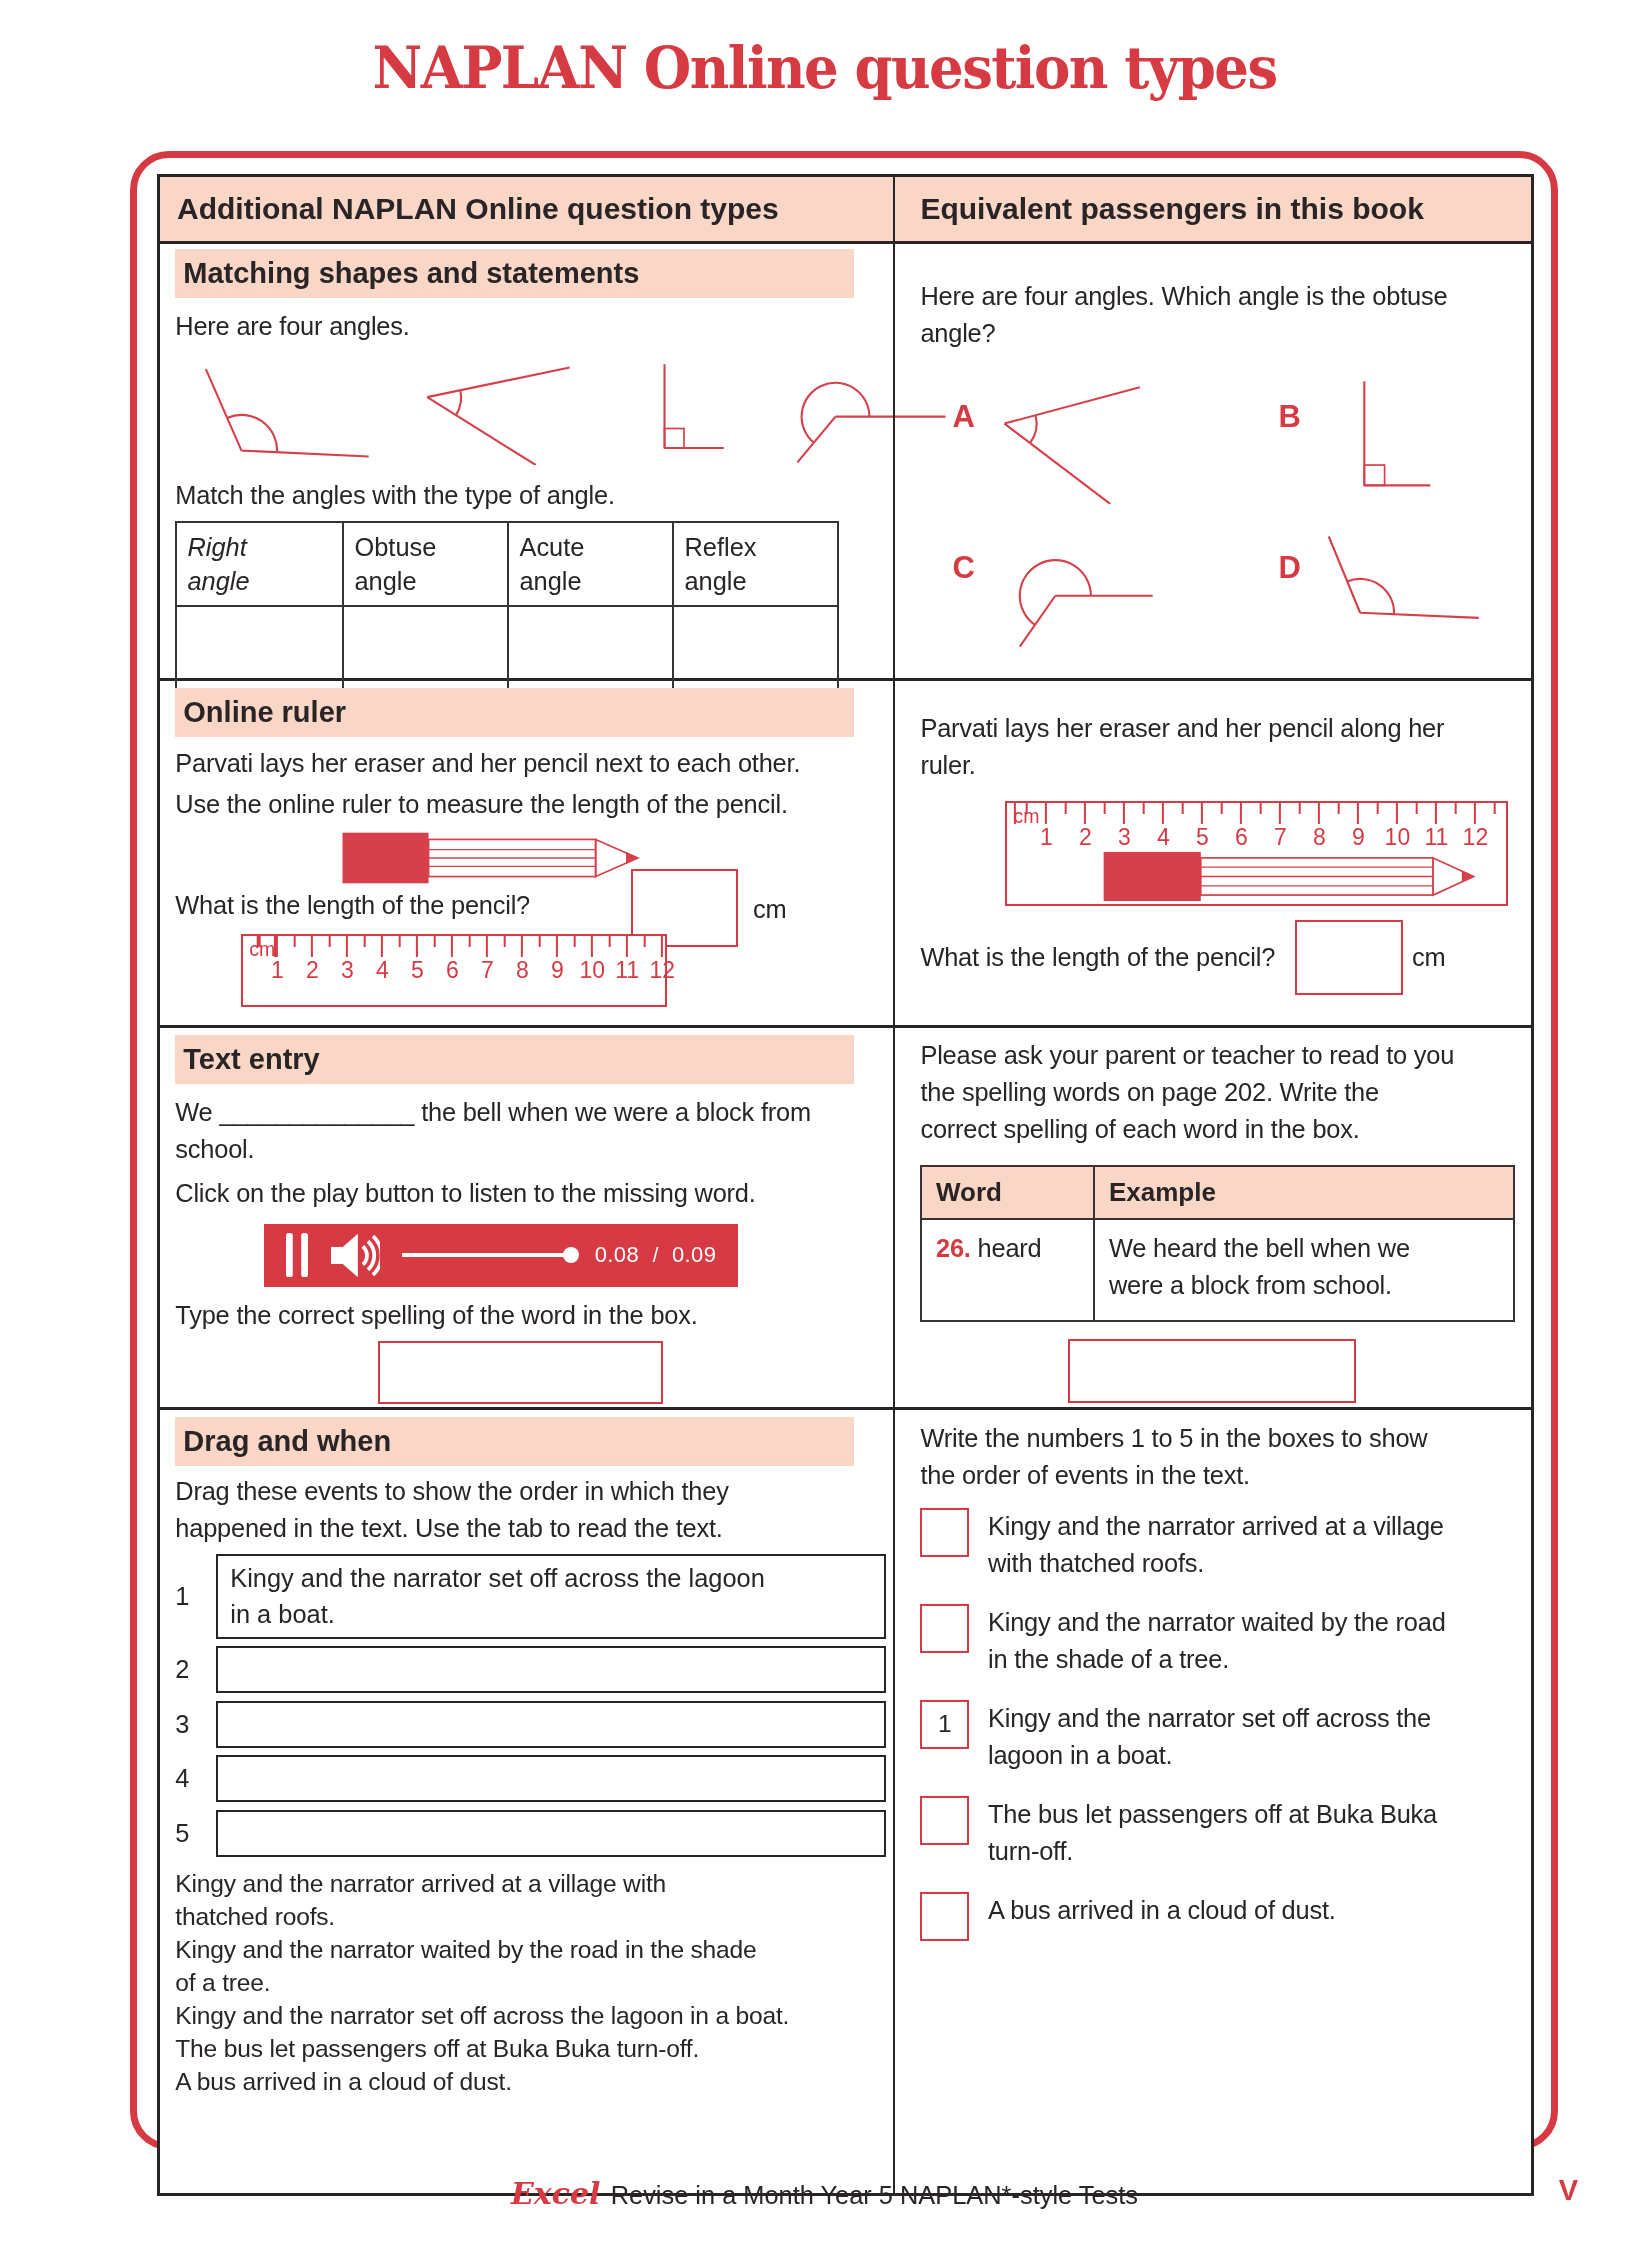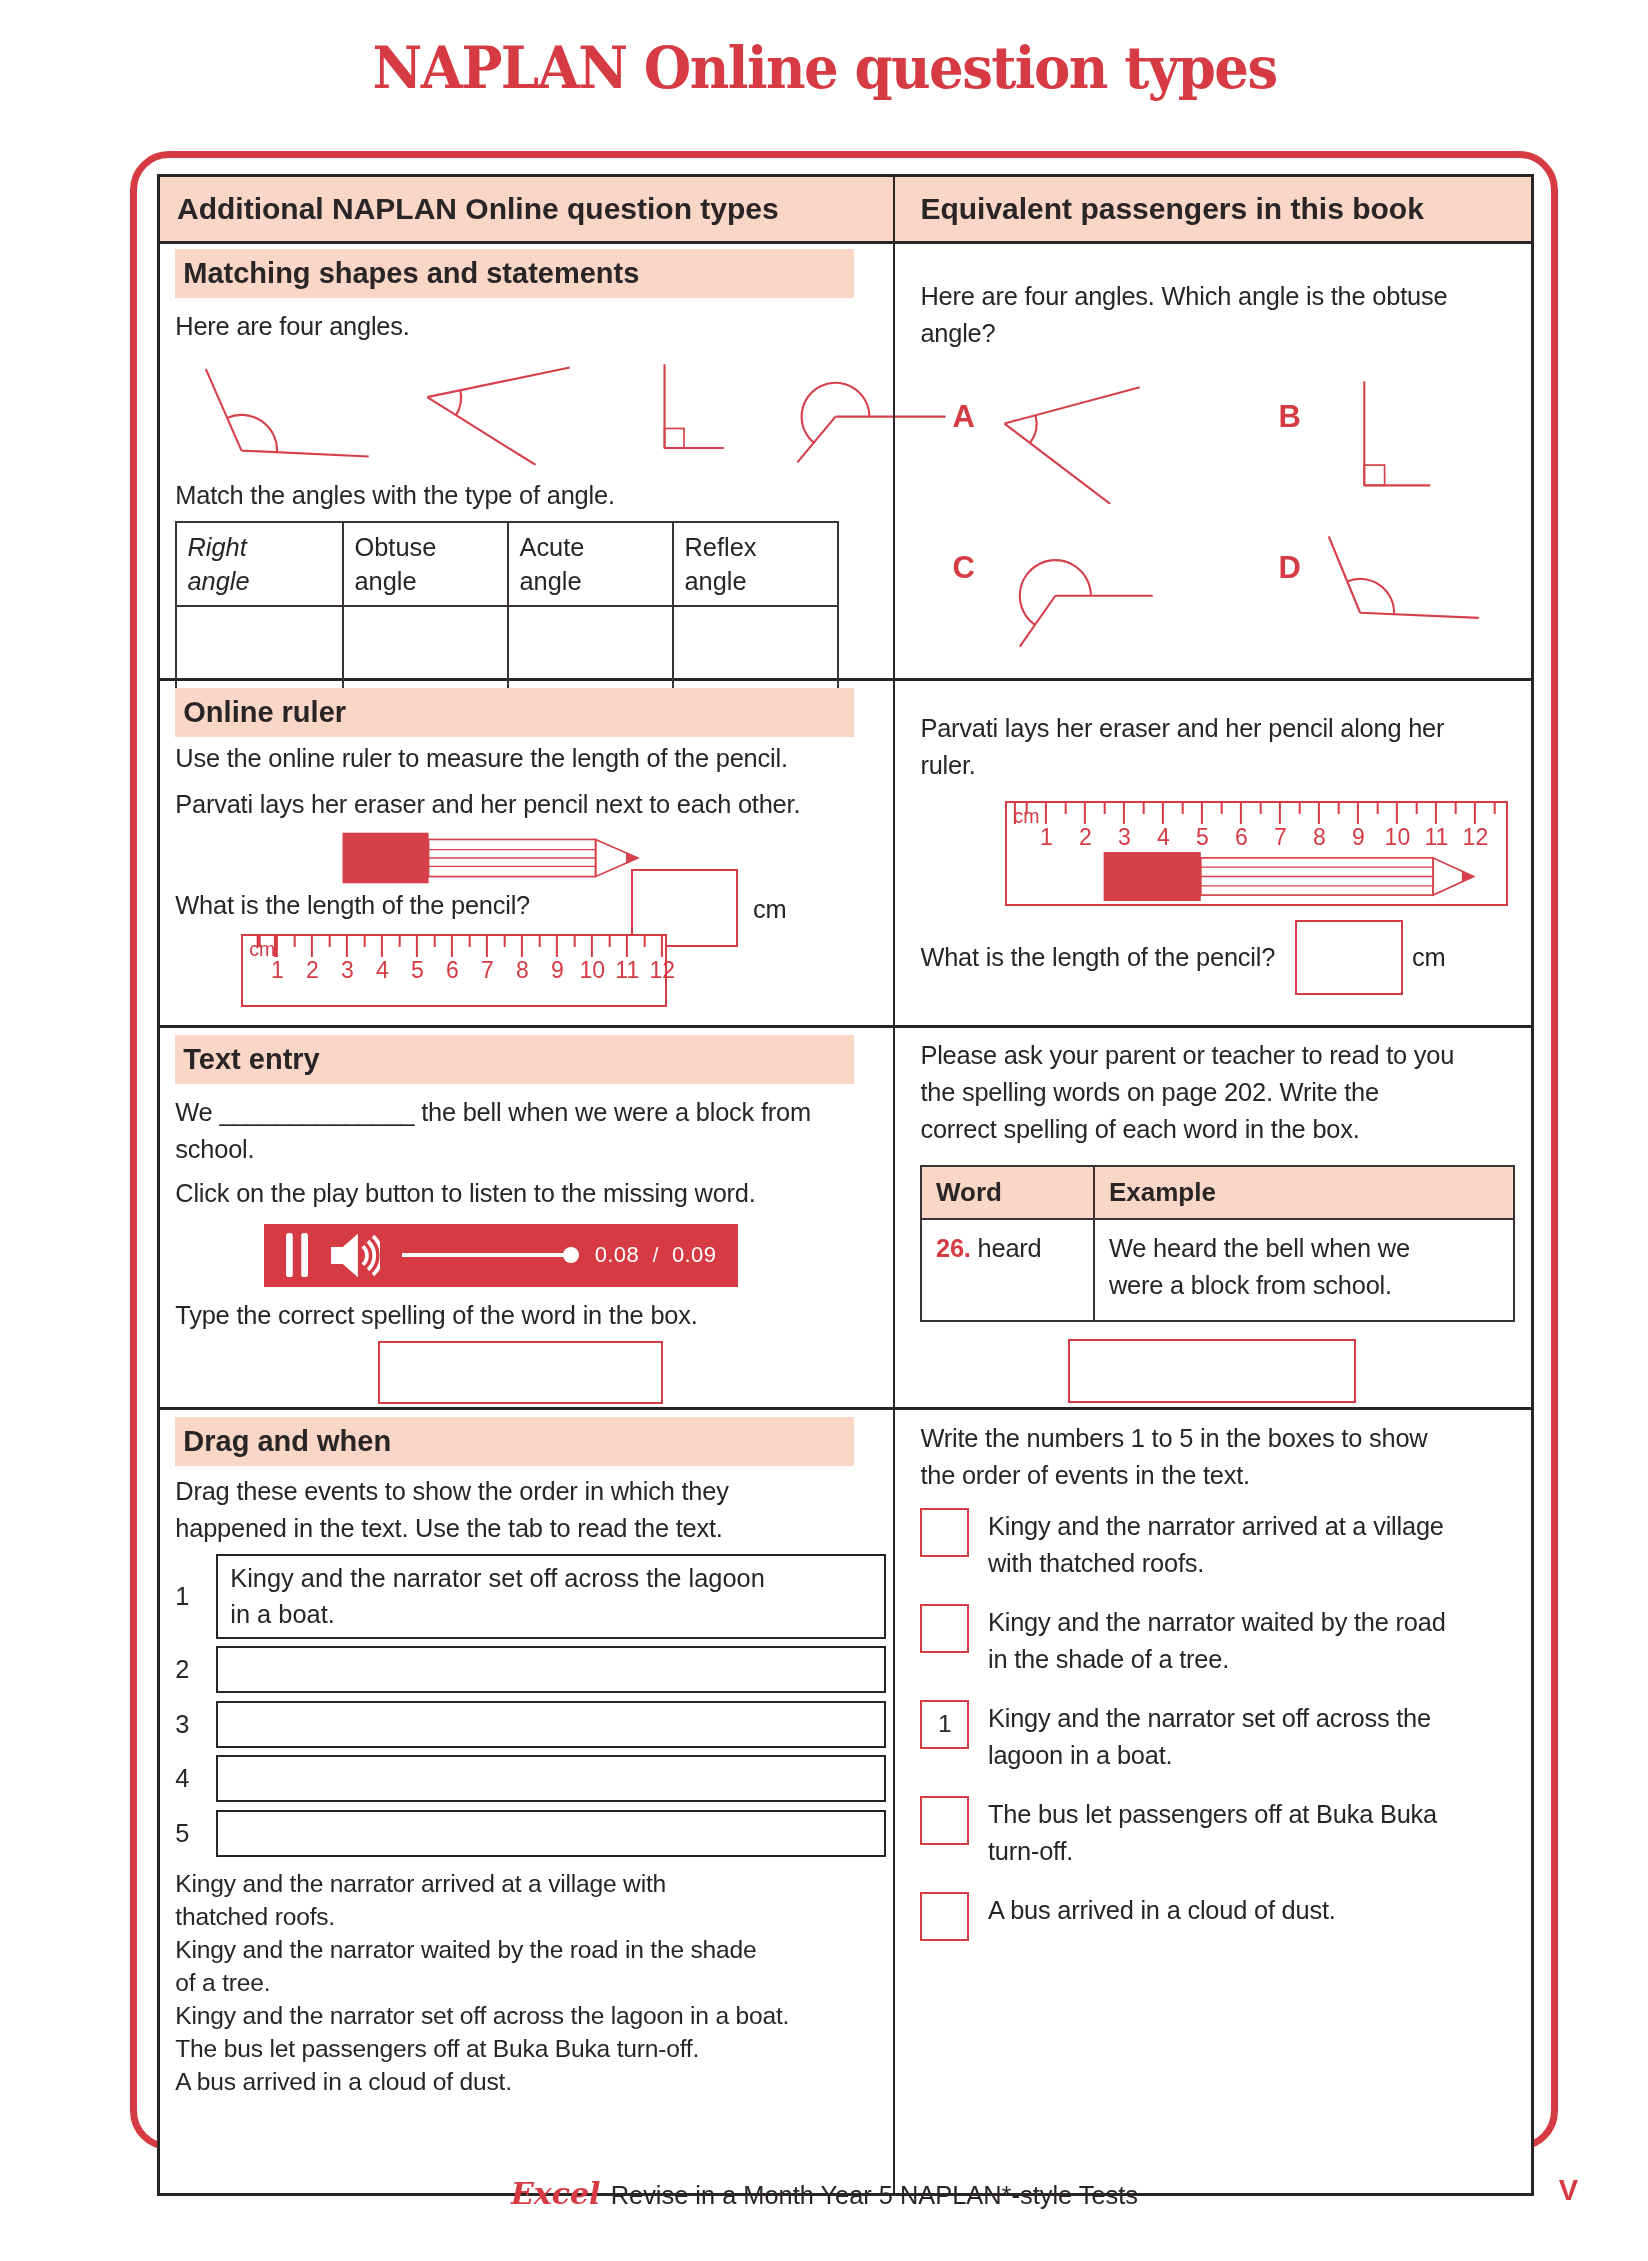--- a/index.html
+++ b/index.html
@@ -230,22 +230,22 @@
               </svg>
             </span>
           </div>
         </div>
       </div>
     </div>
 
     <div class="trow h-r2">
       <div class="cell">
         <div class="sec-bar">Online ruler</div>
+        <p class="txt" style="margin-top:8.5px;">Parvati lays her eraser and her pencil next to each other.</p>
         <p class="txt" style="margin-top:3.4px;">Use the online ruler to measure the length of the pencil.</p>
-        <p class="txt" style="margin-top:8.5px;">Parvati lays her eraser and her pencil next to each other.</p>
 
         <span style="display:block; margin:8.5px 0 0 167px;">
           <svg width="298" height="54" viewBox="0 0 352 64">
             <rect x="0" y="2" width="102" height="60" fill="#d6404a"></rect>
             <rect x="102" y="10" width="198" height="44" stroke="#d6404a" stroke-width="2" fill="none"></rect>
             <path d="M102,22 L300,22 M102,32 L300,32 M102,42 L300,42" stroke="#d6404a" stroke-width="1.5" fill="none"></path>
             <path d="M300,10 L350,32 L300,54 Z" stroke="#d6404a" stroke-width="2" fill="none"></path>
             <polygon points="336,25 351,32 336,39" fill="#d6404a"></polygon>
           </svg>
         </span>

